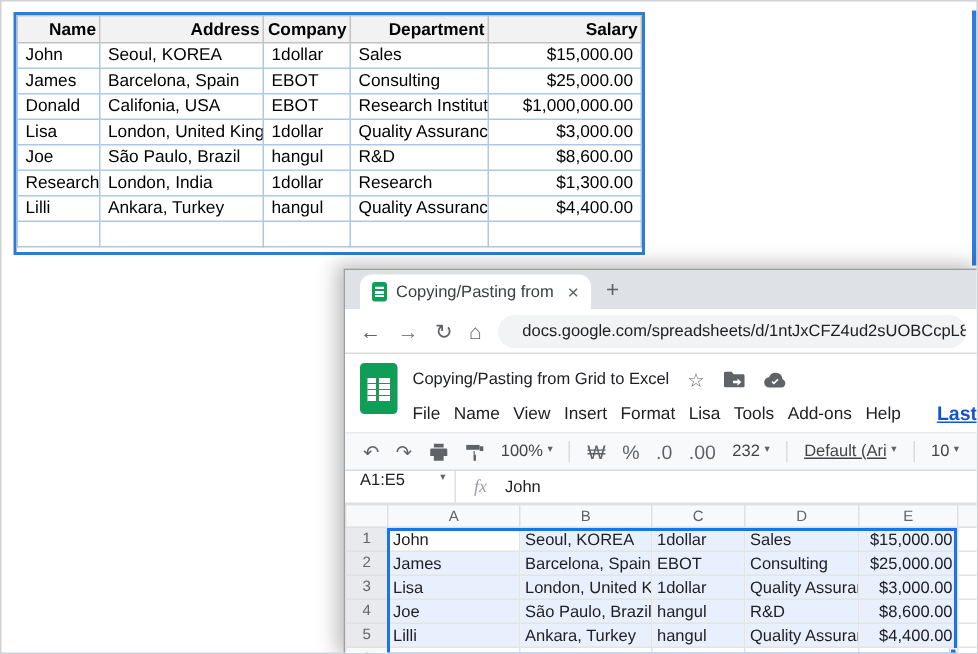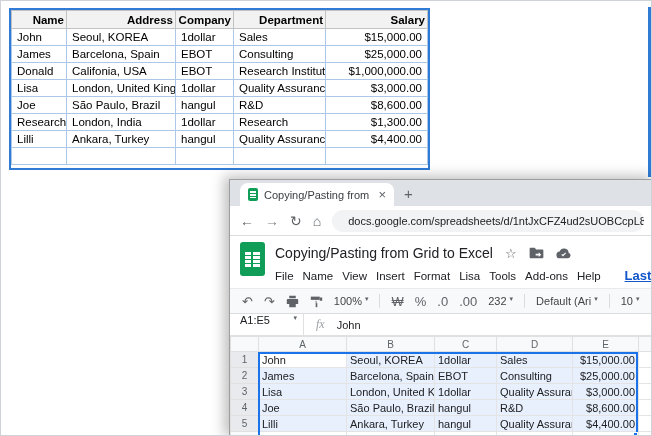--- a/index.html
+++ b/index.html
@@ -46,36 +46,36 @@
 
   .dochdr { height:52px; display:flex; padding:6px 0 0 10px; gap:10px; background:#fff; }
   .sheets-logo { width:25px; height:34px; background:#0f9d58; border-radius:3px; position:relative; flex:none; }
   .sheets-logo::after { content:""; position:absolute; left:5px; right:5px; top:10px; height:16px;
      background-color:#fff;
      background-image:
        linear-gradient(to right, transparent 0 6px, #0f9d58 6px 8px, transparent 8px),
        repeating-linear-gradient(to bottom, transparent 0 3px, #0f9d58 3px 4px); }
   .hright { flex:1; min-width:0; }
   .titlerow { display:flex; align-items:center; gap:12px; height:22px; }
-  .doctitle { font-size:14px; color:#202124; white-space:nowrap; }
+  .doctitle { font-size:11px; color:#202124; white-space:nowrap; }
   .staricon { color:#5f6368; font-size:13px; }
   .hsvg { flex:none; }
   .menurow { display:flex; align-items:center; font-size:11.5px; color:#202124;
              margin-top:4px; white-space:nowrap; overflow:hidden; }
   .menu-items { display:flex; gap:9px; }
   .last-edit { margin-left:24px; font-size:13px; color:#1155cc; text-decoration:underline;font-weight:bold; }
 
   .toolbar { height:26px; background:#f8f9fa; border-top:1px solid #e8eaed;
              border-bottom:1px solid #dadce0; display:flex; align-items:center;
              gap:11px; padding:0 12px; color:#444; font-size:11px; white-space:nowrap; overflow:hidden; }
   .tbi { font-size:13px; color:#5f6368; line-height:1; }
   .tbdiv { width:1px; height:14px; background:#dadce0; flex:none; }
   .car { font-size:7px; color:#5f6368; margin-left:3px; }
   .tb-sel { display:flex; align-items:flex-start; }
-  .tb-font { max-width:74px; overflow:hidden; display:inline-block; white-space:nowrap; }
+  .tb-font { max-width:74px; overflow:hidden; display:inline-block; white-space:nowrap;text-decoration:underline; }
 
   .fxbar { height:22px; display:flex; align-items:center; border-bottom:1px solid #e0e0e0;
            font-size:11px; background:#fff; }
   .namebox { width:74px; height:100%; padding:0 6px 0 10px; display:flex; 
              justify-content:space-between; color:#202124; border-right:1px solid #e0e0e0; }
   .fx { font-style:italic; color:#9aa0a6; margin:0 12px; font-family:"Liberation Serif", serif; font-size:12px; }
   .fxval { color:#202124; }
 
   .sheet { position:relative; height:104px; overflow:hidden; background:#fff; }
   .sheet table { border-collapse:collapse; table-layout:fixed; width:424px; }

